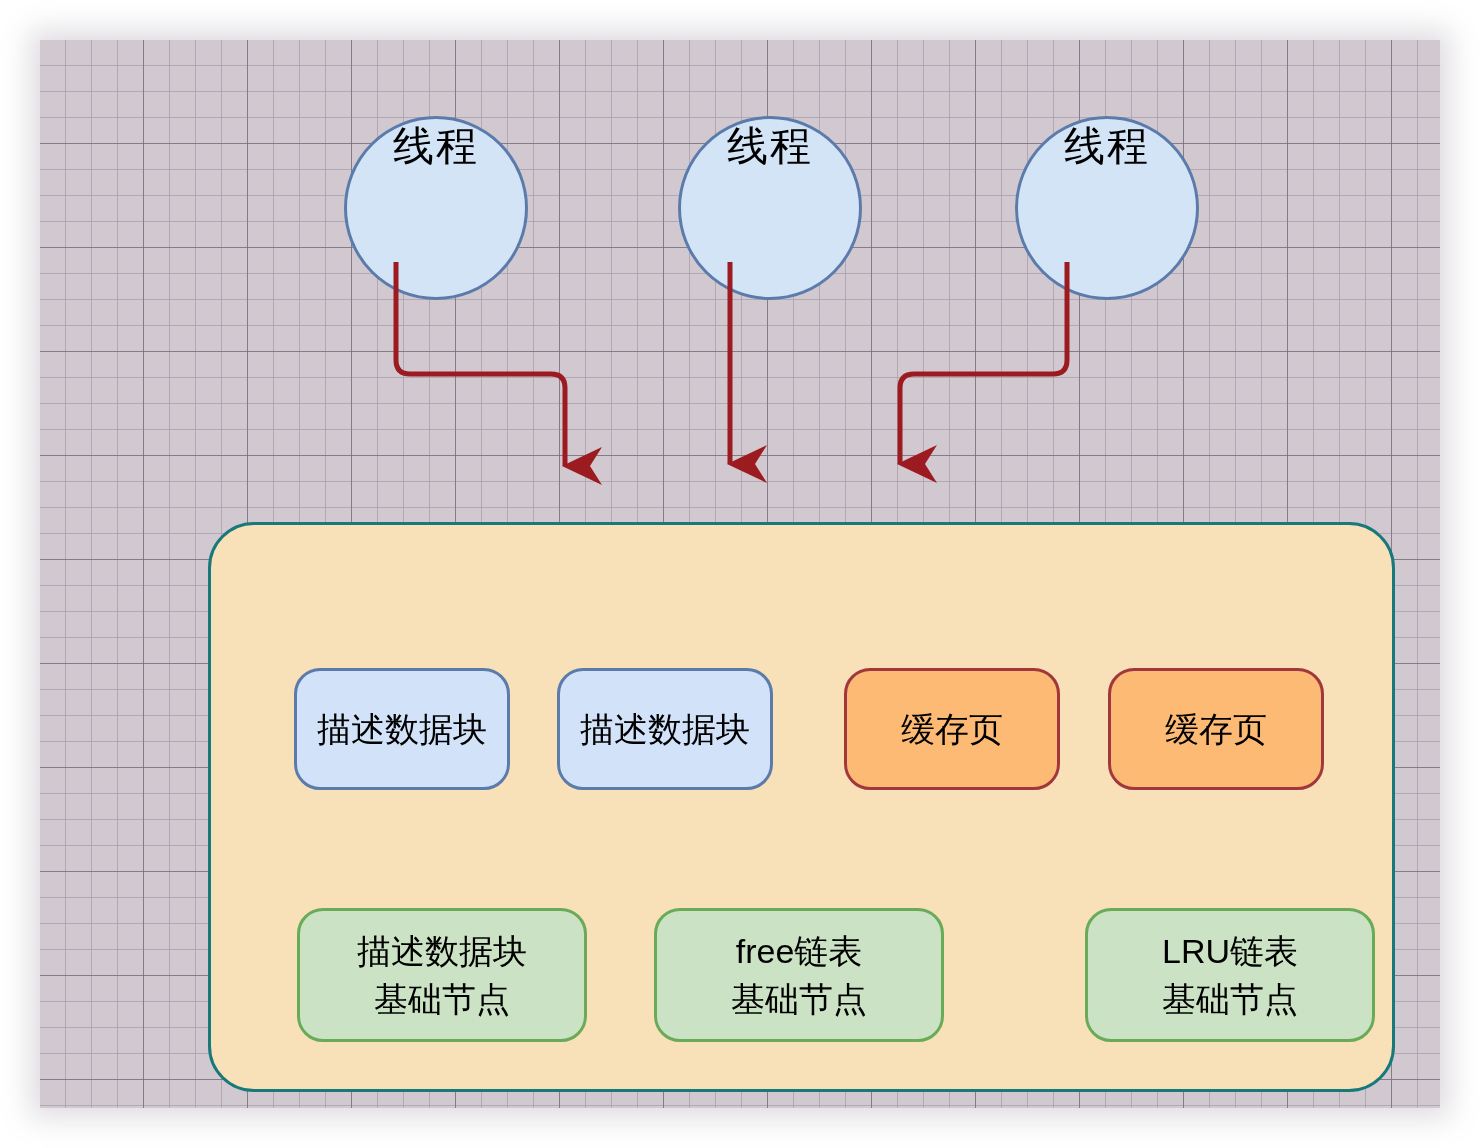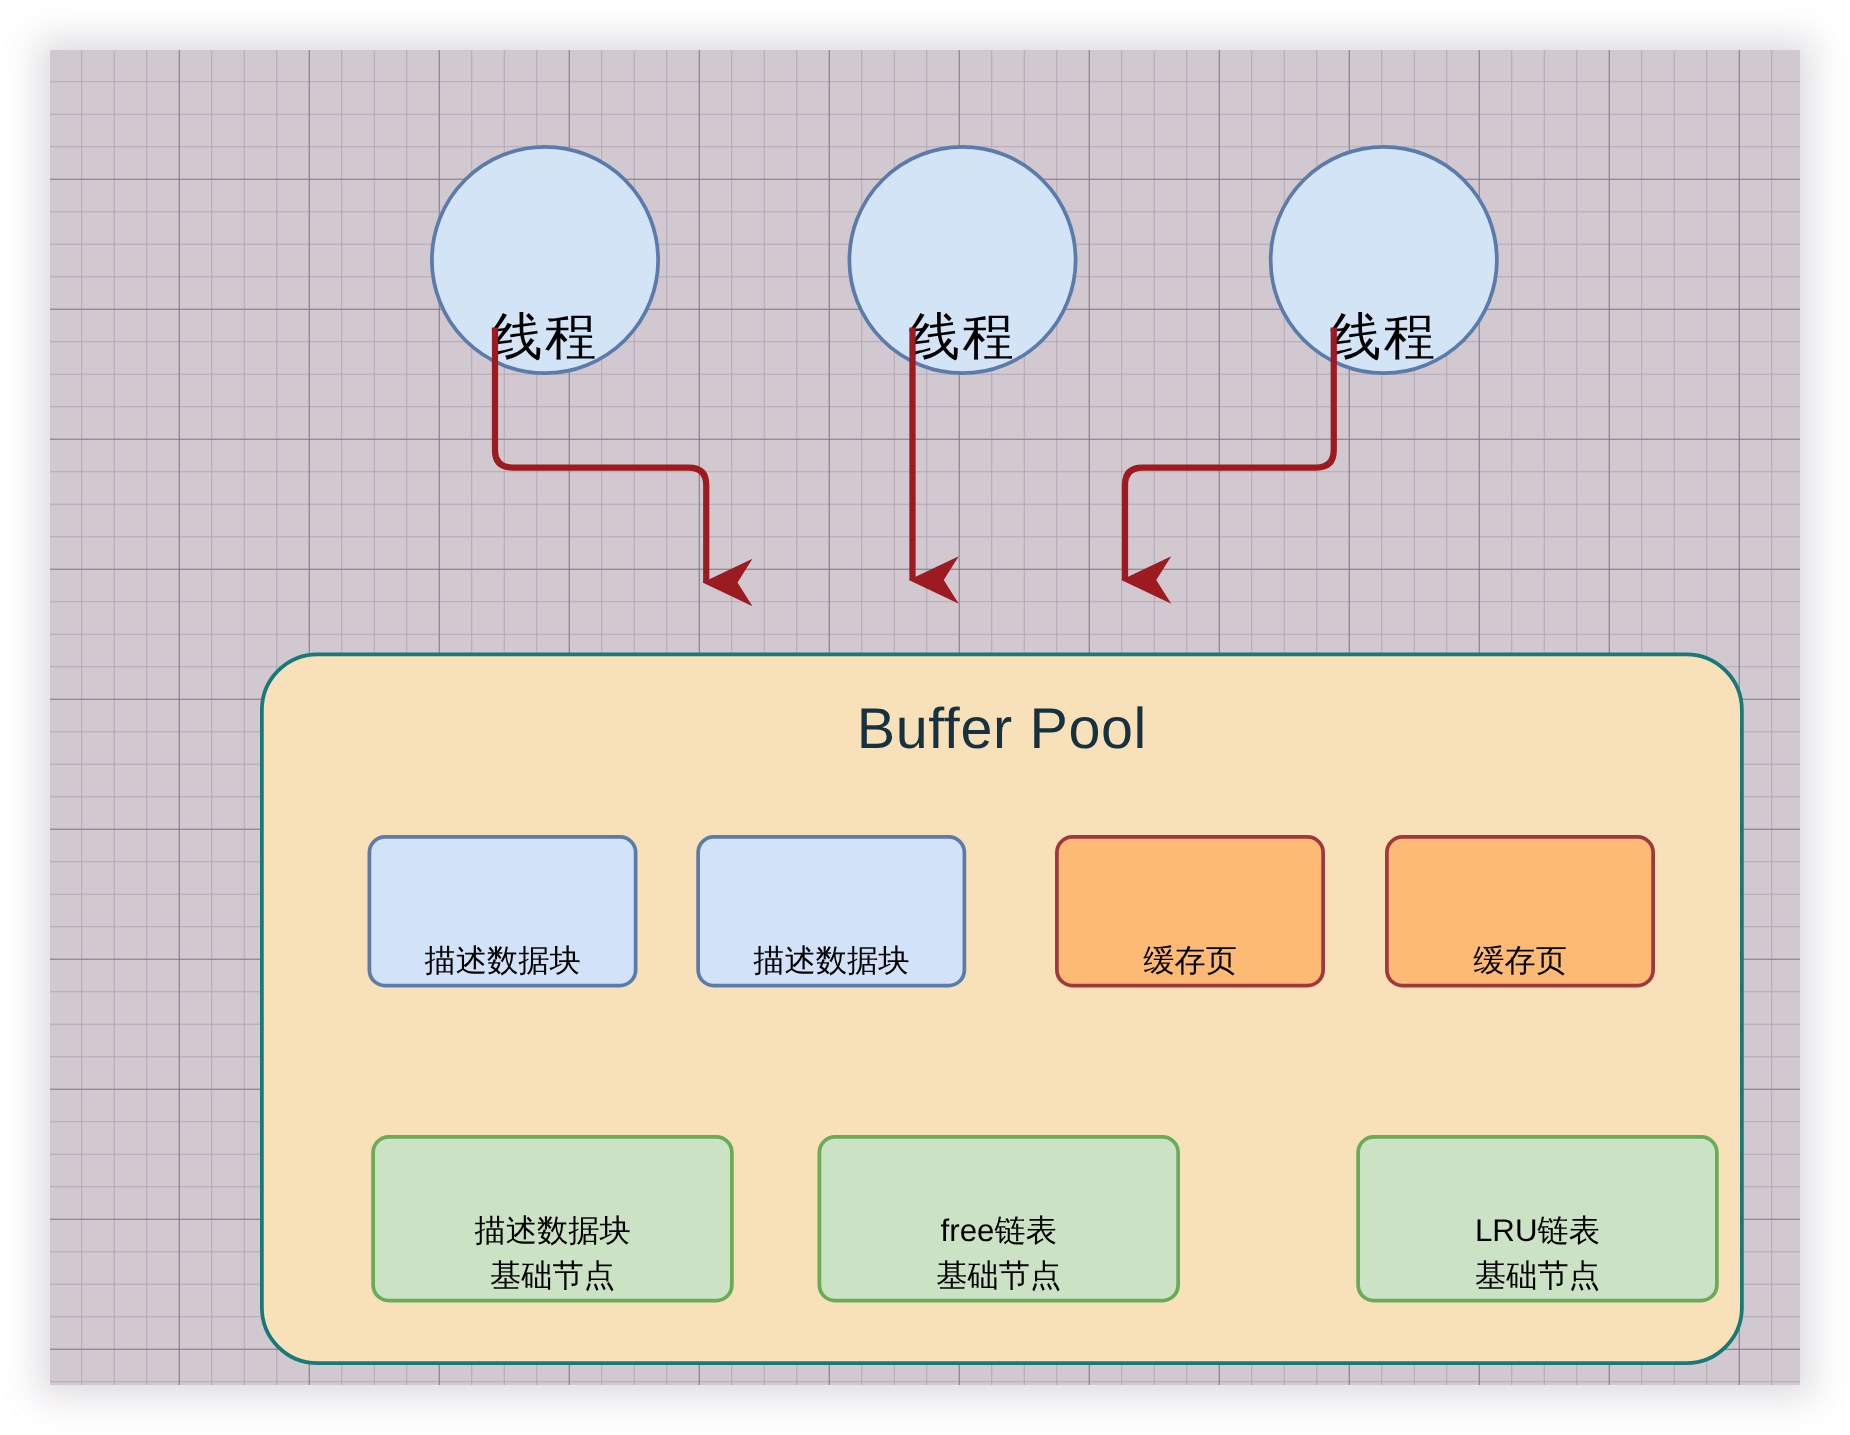--- a/index.html
+++ b/index.html
@@ -49,21 +49,21 @@
   
   .thread-circle {
     position: absolute;
     width: 184px;
     height: 184px;
     border-radius: 50%;
     background: #d4e4f7;
     border: 3px solid #5b7cab;
     box-sizing: border-box;
     display: flex;
-    align-items: flex-end;
+    align-items: flex-start;
     justify-content: center;
     font-size: 41px;
     color: #000000;
     letter-spacing: 2px;
   }
   #thread-1 { left: 304px; top: 76px; }
   #thread-2 { left: 638px; top: 76px; }
   #thread-3 { left: 975px; top: 76px; }
 
   
@@ -97,27 +97,27 @@
     font-size: 46px;
     color: #16313f;
     letter-spacing: 0.5px;
   }
 
   
   .node-box {
     position: absolute;
     box-sizing: border-box;
     display: flex;
-    align-items: flex-end;
+    align-items: center;
     justify-content: center;
     text-align: center;
-    font-size: 25px;
+    font-size: 34px;
     color: #000000;
     line-height: 1.42;
-    border-radius: 14px;
+    border-radius: 26px;
     border-width: 3px;
     border-style: solid;
   }
   .node-blue {
     background: #d2e2f8;
     border-color: #5b7cab;
   }
   .node-red {
     background: #fdba74;
     border-color: #a0383d;
@@ -149,21 +149,20 @@
       <span>线程</span>
     </div>
     <div class="thread-circle" id="thread-2">
       <span>线程</span>
     </div>
     <div class="thread-circle" id="thread-3">
       <span>线程</span>
     </div>
 
     <div id="buffer-pool">
-      <div id="buffer-pool-title">Buffer Pool</div>
 
       <div class="node-box node-blue row-desc" id="node-desc-1">
         <span>描述数据块</span>
       </div>
       <div class="node-box node-blue row-desc" id="node-desc-2">
         <span>描述数据块</span>
       </div>
       <div class="node-box node-red row-desc" id="node-page-1">
         <span>缓存页</span>
       </div>

